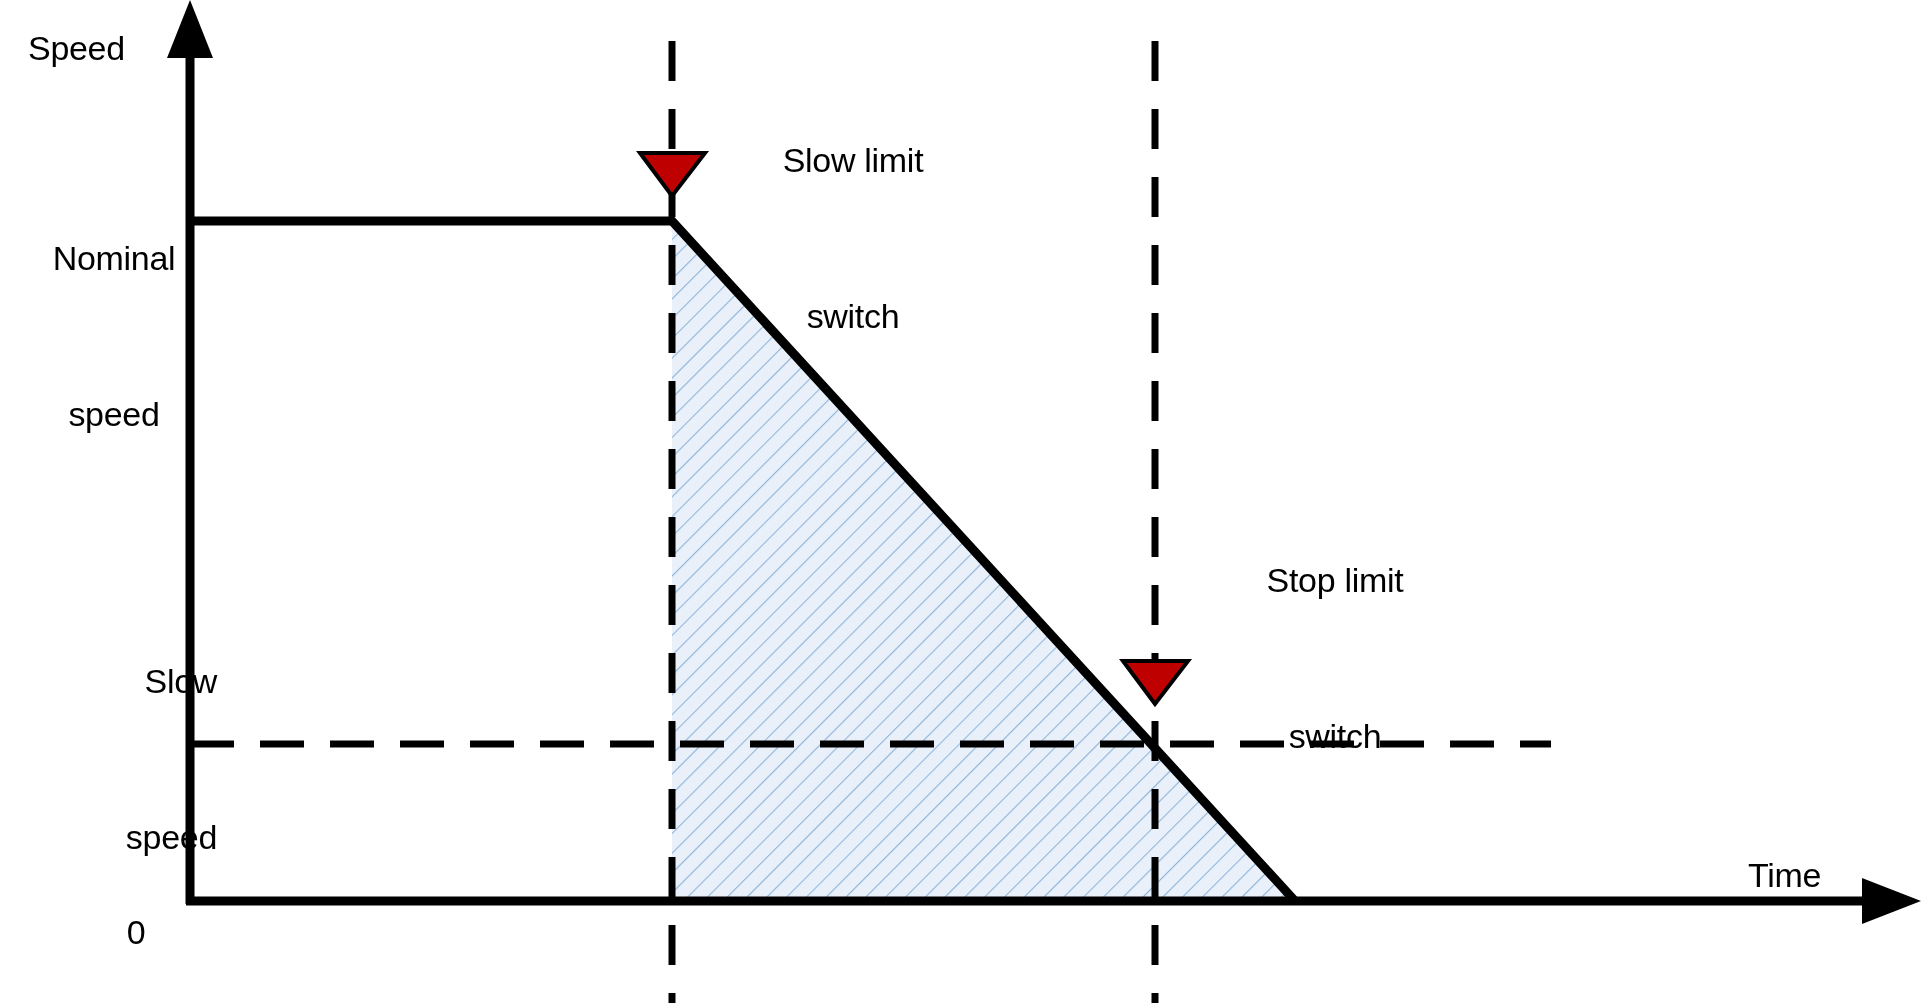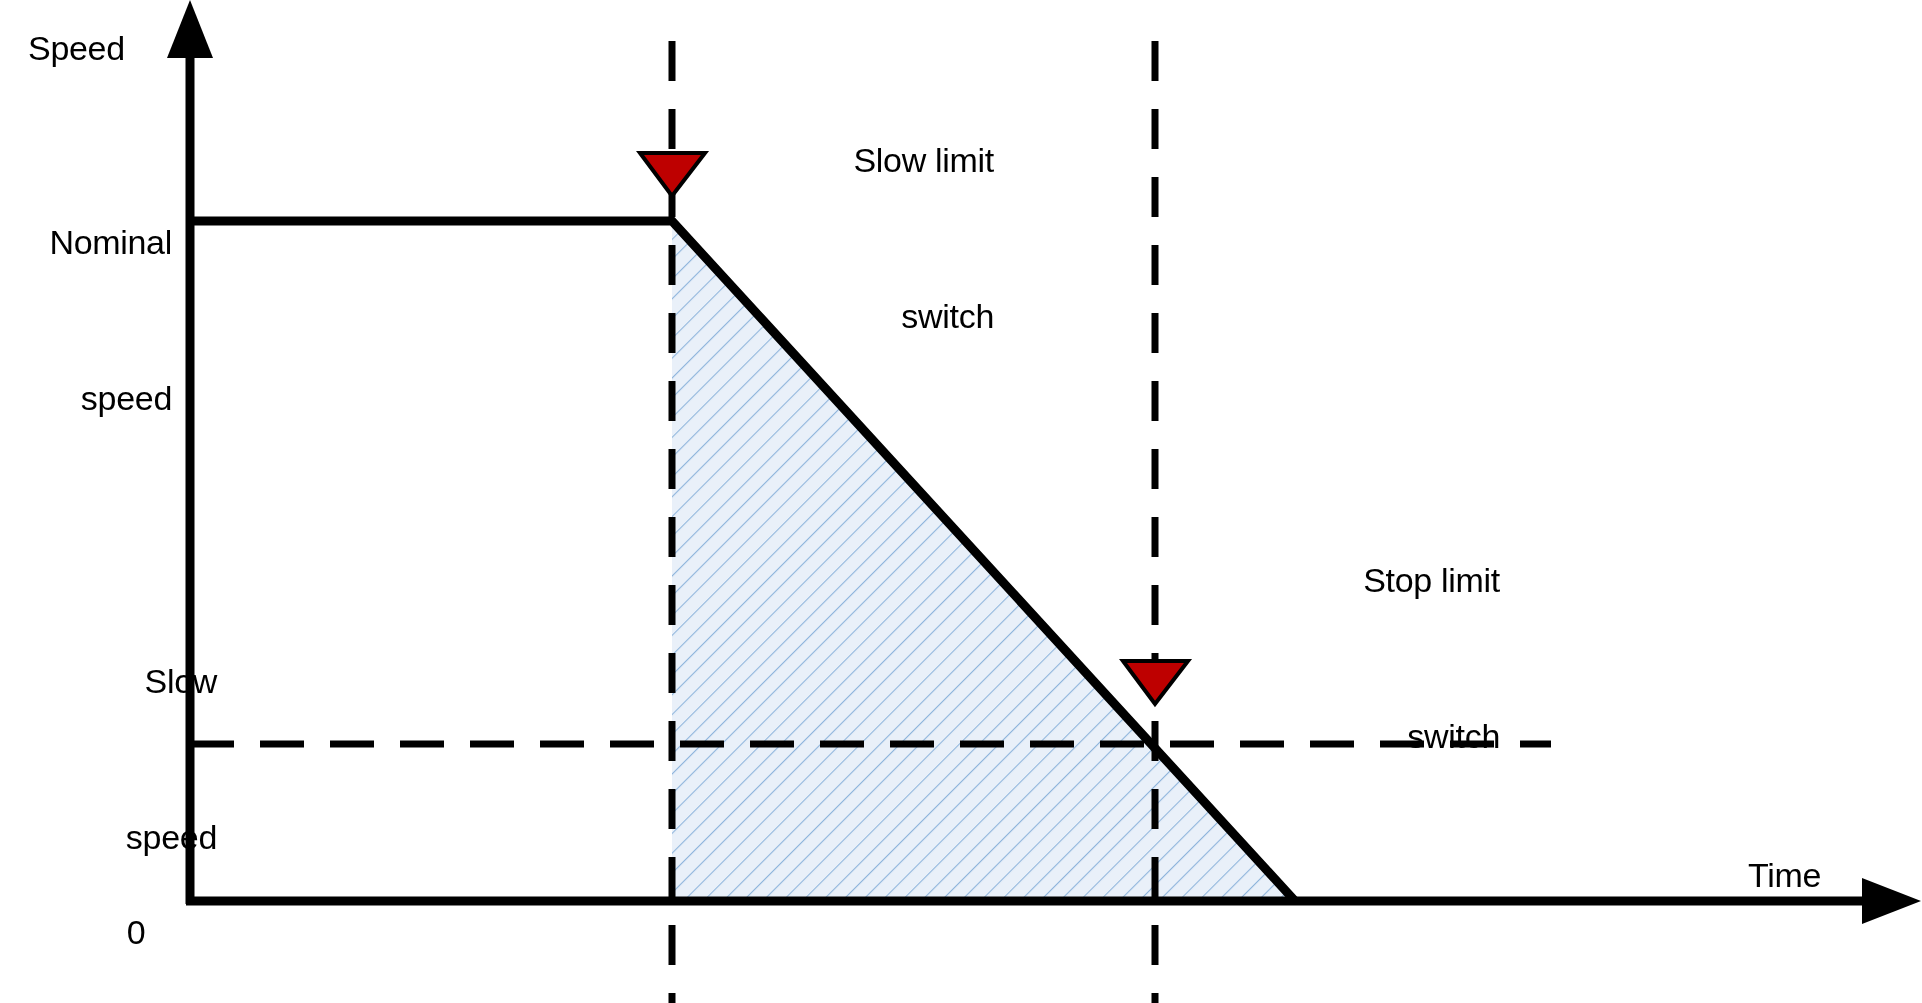--- a/index.html
+++ b/index.html
@@ -35,26 +35,26 @@
     white-space: pre;
     letter-spacing: -0.3px;
   }
   .lbl.right {
     text-align: right;
   }
   .lbl.center {
     text-align: center;
   }
   #label-speed       { left: 28px;   top: 22px;  width: 140px; text-align: left; }
-  #label-nominal     { left: 0px;    top: 112px; width: 172px; text-align: right; }
+  #label-nominal     { left: 0px;    top: 128px; width: 172px; text-align: center; padding-left: 28px; }
   #label-slow-speed  { left: 0px;    top: 551px; width: 172px; text-align: right; padding-left: 45px; }
   #label-zero        { left: 106px;  top: 906px; width: 60px;  text-align: center; }
   #label-time        { left: 1748px; top: 849px; width: 160px; text-align: left; }
-  #label-slow-limit  { left: 664px;  top: 30px;  width: 330px; text-align: right; }
-  #label-stop-limit  { left: 1170px; top: 450px; width: 330px; text-align: right; }
+  #label-slow-limit  { left: 688px;  top: 30px;  width: 330px; text-align: center; }
+  #label-stop-limit  { left: 1170px; top: 450px; width: 330px; text-align: center; }
 </style>
 </head>
 <body>
 
 <div id="diagram-root">
 
   <svg id="chart-svg" viewBox="0 0 1922 1003" width="1922" height="1003" xmlns="http://www.w3.org/2000/svg">
 
     <defs>
       <pattern id="hatchPattern" width="14" height="14" patternUnits="userSpaceOnUse" patternTransform="rotate(45)">

